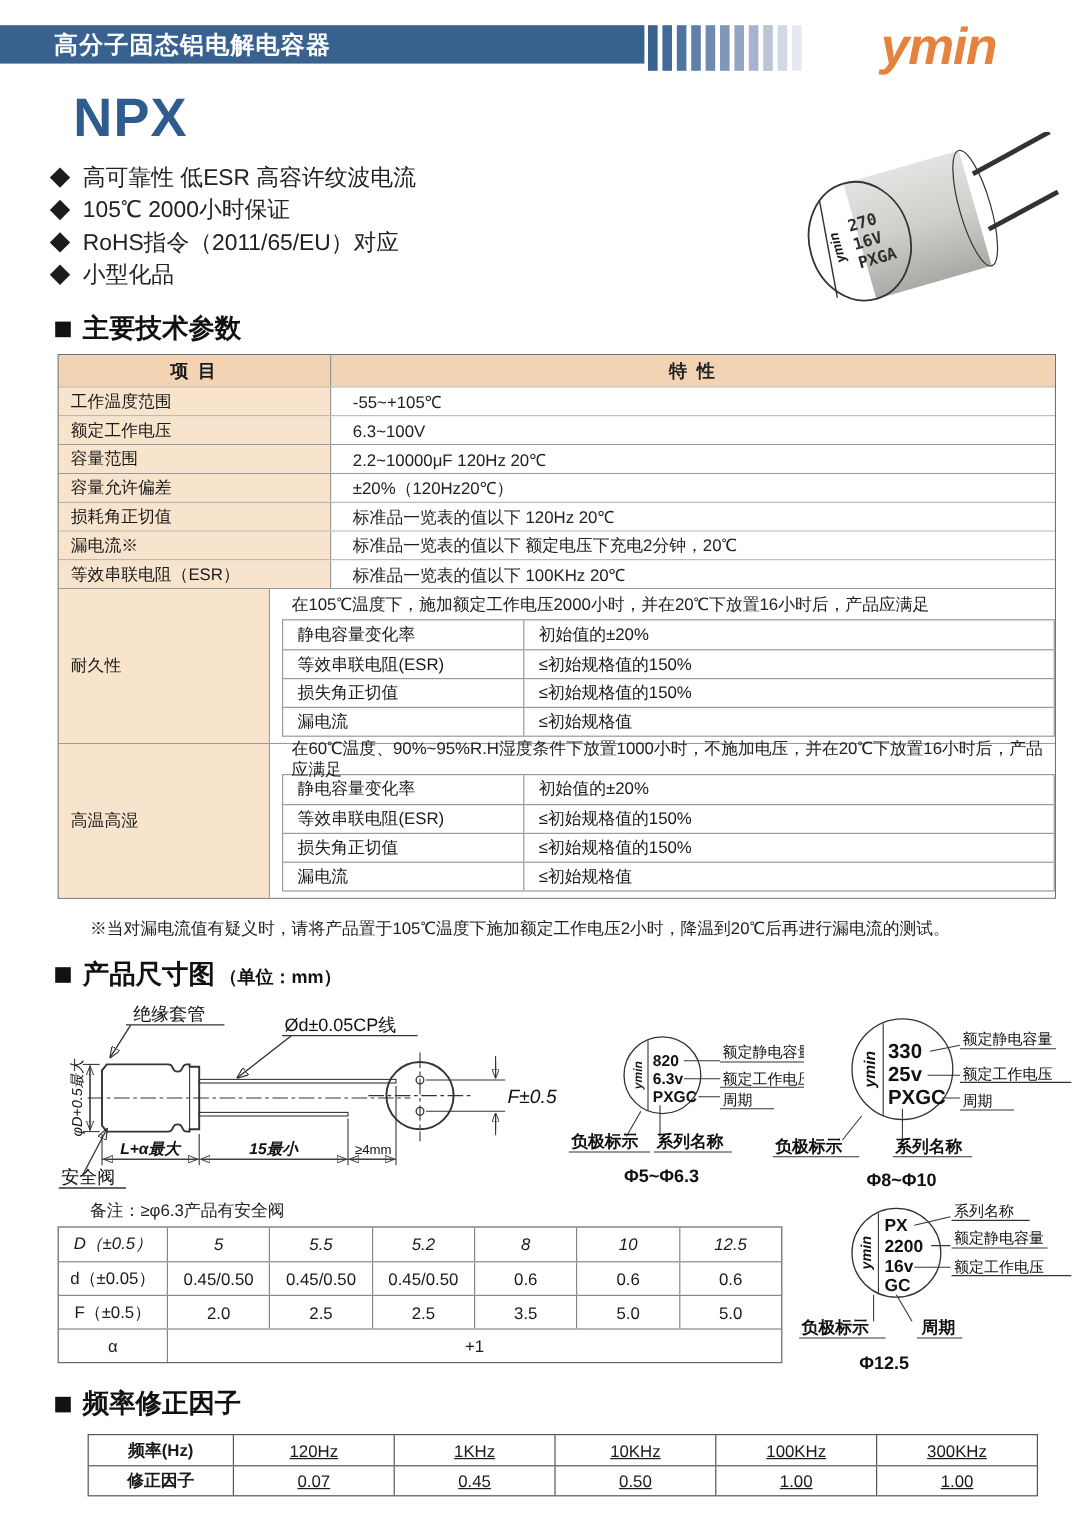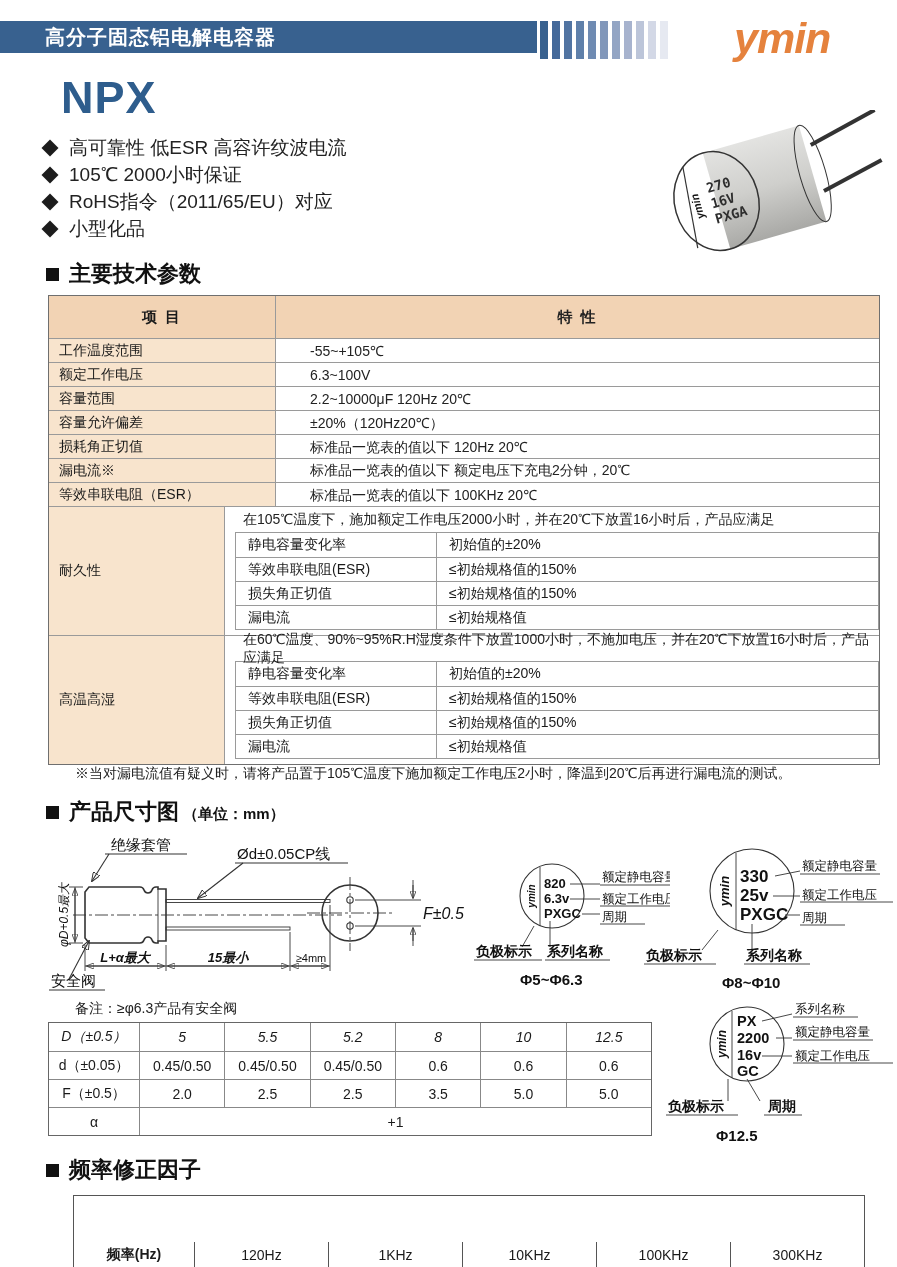--- a/index.html
+++ b/index.html
@@ -34,22 +34,22 @@
   .sec2 { left:46px; top:797px; }
   .sec3 { left:46px; top:1155px; }
 
   
   .spec { left:48px; top:295px; width:832px; border:1.5px solid #6f6f6f; background:#fff; }
   .srow { display:flex; border-top:1px solid #9a9a9a; }
   .srow:first-child { border-top:none; }
   .c-item { width:226px; background:#f8e4cd; display:flex; align-items:center;
             padding-left:10px; font-size:14px; }
   .c-val  { flex:1; border-left:1px solid #9a9a9a; background:#fff; display:flex;
-            align-items:center; padding-left:34px; font-size:14px; color:#222; }
-  .h24 { height:24px; } .h26 { height:42px; }
+            align-items:center; padding-left:18px; font-size:14px; color:#222; }
+  .h24 { height:24px; } .h26 { height:26px; }
   .head .c-item, .head .c-val { background:#f2d3b4; justify-content:center; padding-left:0;
             font-weight:bold; font-size:15px; letter-spacing:2px; }
   .c-block { flex:1; border-left:1px solid #9a9a9a; background:#fff; display:block; padding:0; }
   .intro { height:25px; display:flex; align-items:center; padding-left:18px; font-size:14px; color:#222; }
   .subtable { margin:0 0 5px 10px; width:644px; border:1px solid #9a9a9a; }
   .subrow { display:flex; height:24px; border-top:1px solid #9a9a9a; }
   .subrow:first-child { border-top:none; }
   .subname { width:200px; display:flex; align-items:center; padding-left:12px; font-size:14px; }
   .subval  { flex:1; border-left:1px solid #9a9a9a; display:flex; align-items:center;
              padding-left:12px; font-size:14px; }
@@ -72,26 +72,26 @@
   
   .dimtable { left:48px; top:1022px; width:604px; border:1.5px solid #666; background:#fff; }
   .drow { display:flex; height:28px; border-top:1px solid #888; }
   .drow:first-child { border-top:none;font-style:italic; }
   .dlabel { width:90px; display:flex; align-items:center; justify-content:center; font-size:14px; }
   .dcell  { flex:1; border-left:1px solid #888; display:flex; align-items:center;
             justify-content:center; font-size:14px; }
 
   
   .freqtable { left:73px; top:1195px; width:792px; border:1.5px solid #555; background:#fff; }
-  .frow { display:flex; height:25px; border-top:1px solid #555;margin-top:46px; }
+  .frow { display:flex; height:25px; border-top:1px solid #555; }
   .frow:first-child { border-top:none; }
   .flabel { width:120px; display:flex; align-items:center; justify-content:center;
             font-size:14px; font-weight:bold; }
   .fcell  { flex:1; border-left:1px solid #555; display:flex; align-items:center;
-            justify-content:center; font-size:14px; }
+            justify-content:center; font-size:14px;text-decoration:underline; }
 </style>
 </head>
 <body>
 
 <div class="page">
 
   <div class="abs topbar">
     <span class="topbar-title">高分子固态铝电解电容器</span>
   </div>
   <div class="abs stripes">

